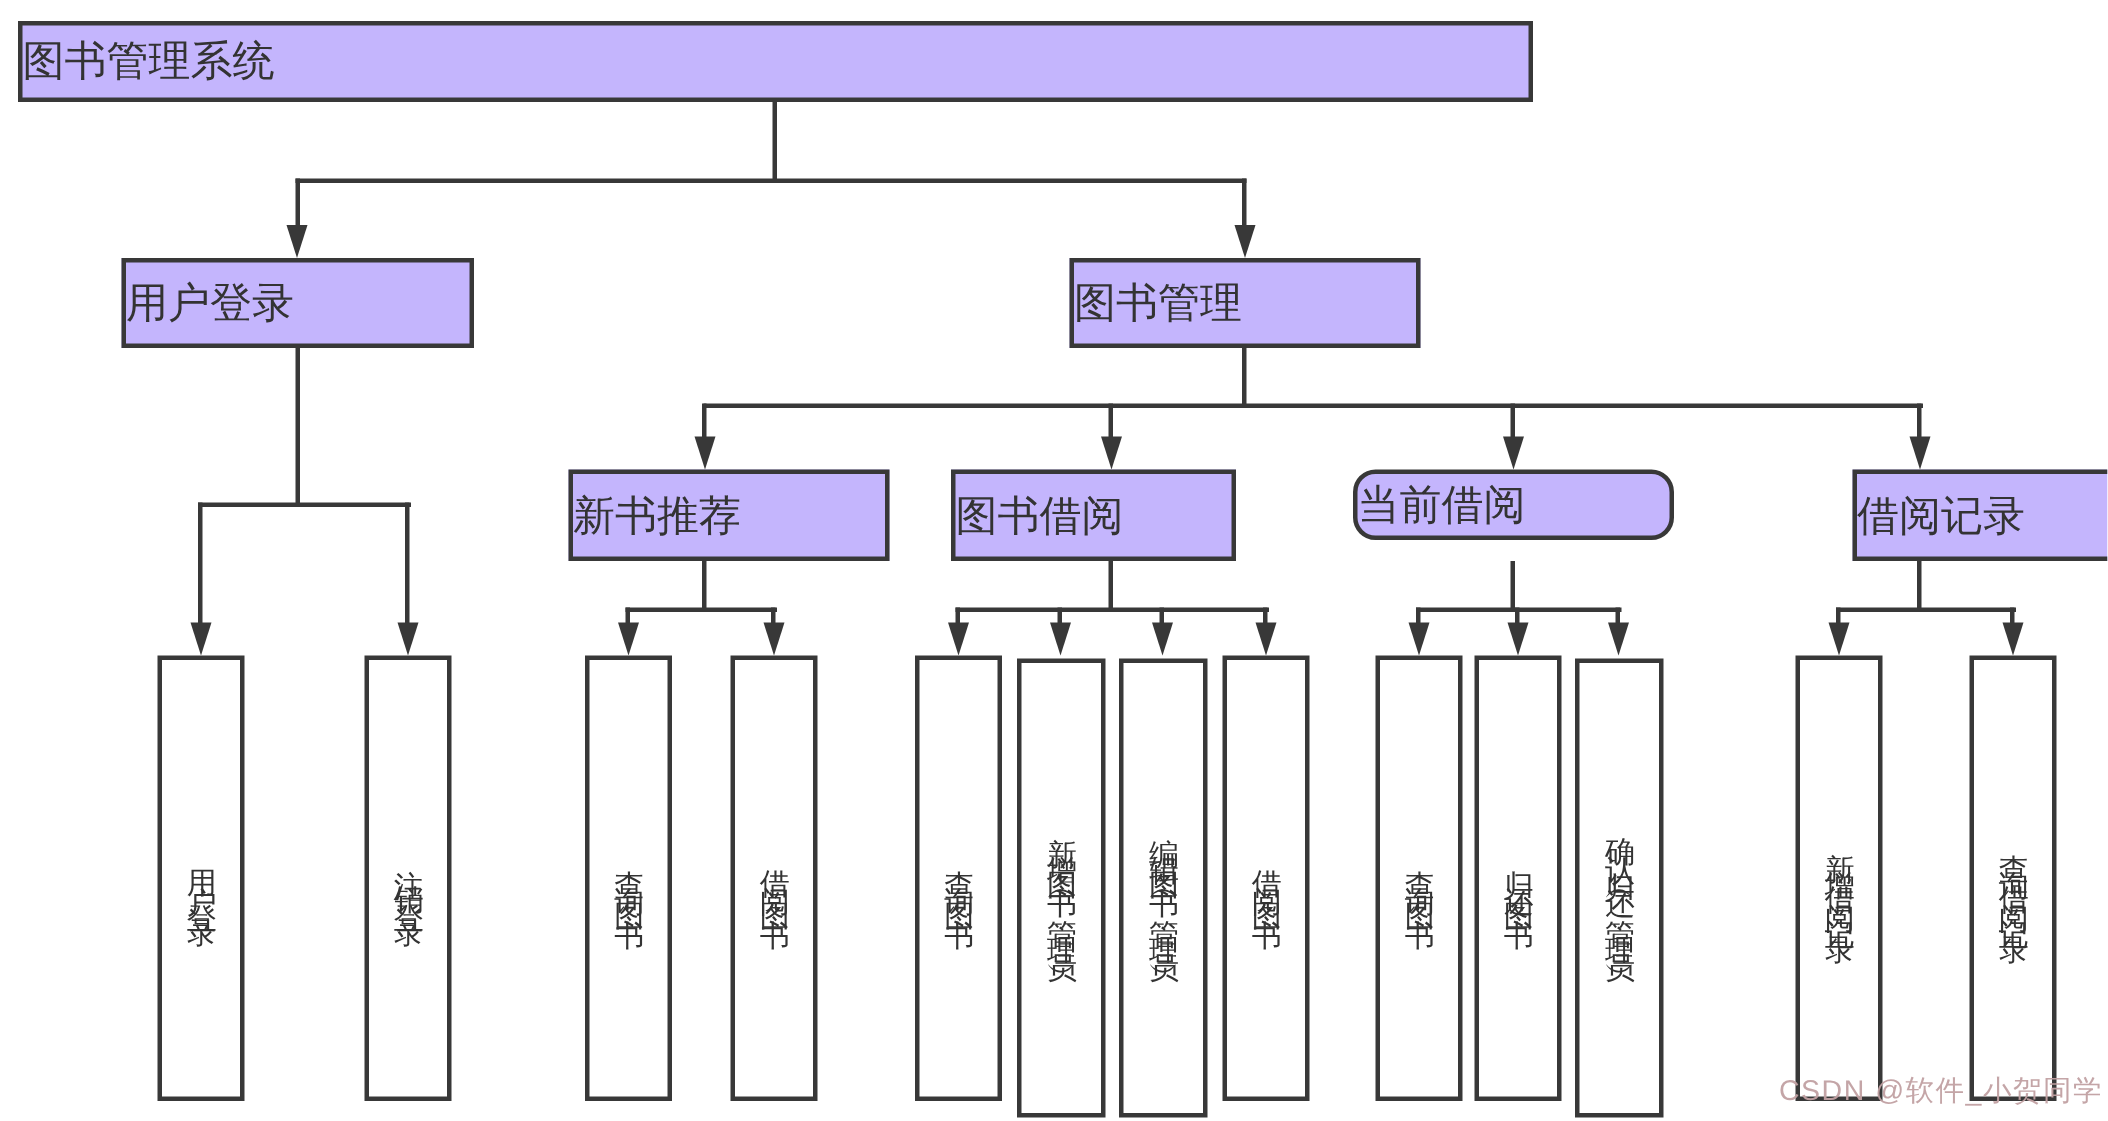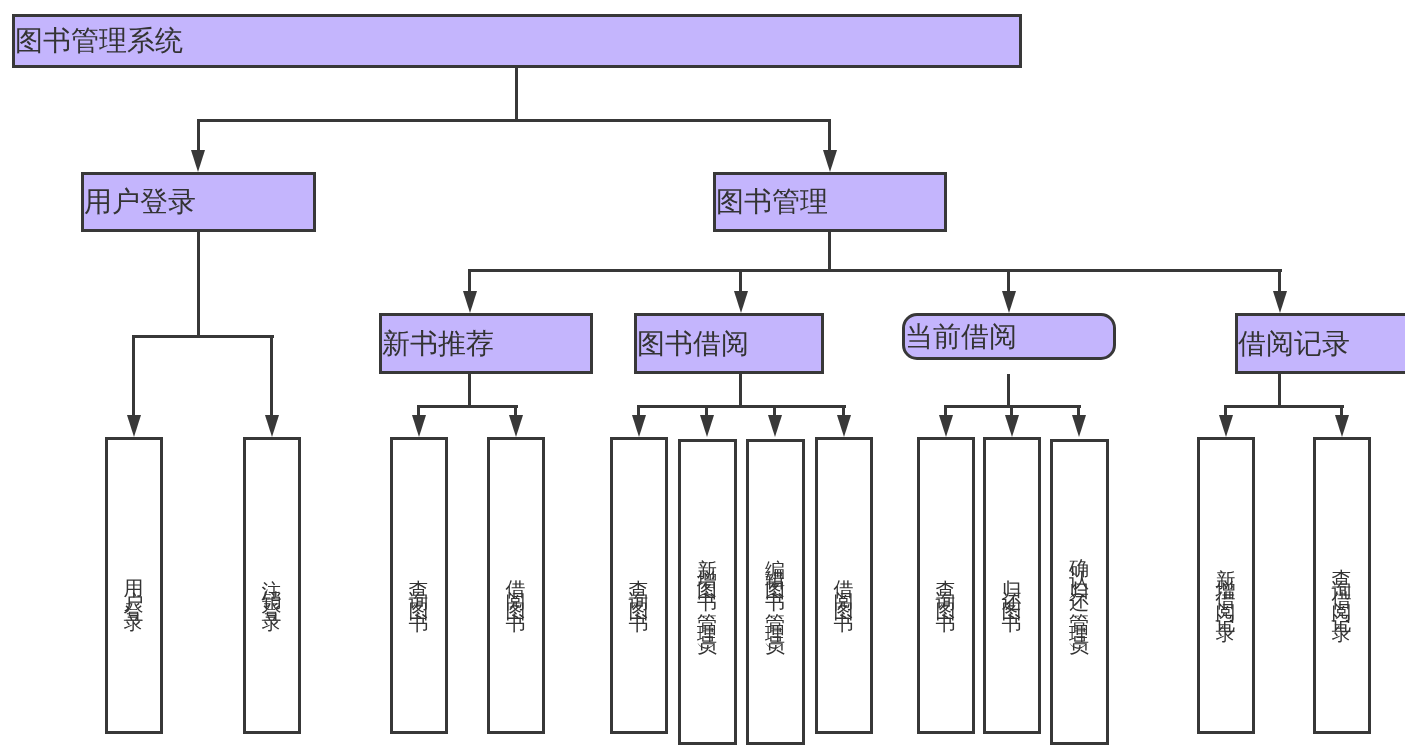--- a/index.html
+++ b/index.html
@@ -160,14 +160,15 @@
     <span class="vtext">确认归还（管理员）</span>
   </div>
 
   <div class="leafbox" style="left:1197px;top:437px;width:58px;height:297px;">
     <span class="vtext">新增借阅记录</span>
   </div>
   <div class="leafbox" style="left:1313px;top:437px;width:58px;height:297px;">
     <span class="vtext">查询借阅记录</span>
   </div>
 
+  <div class="watermark">CSDN @软件_小贺同学</div>
 
 </div>
 
 </body></html>

